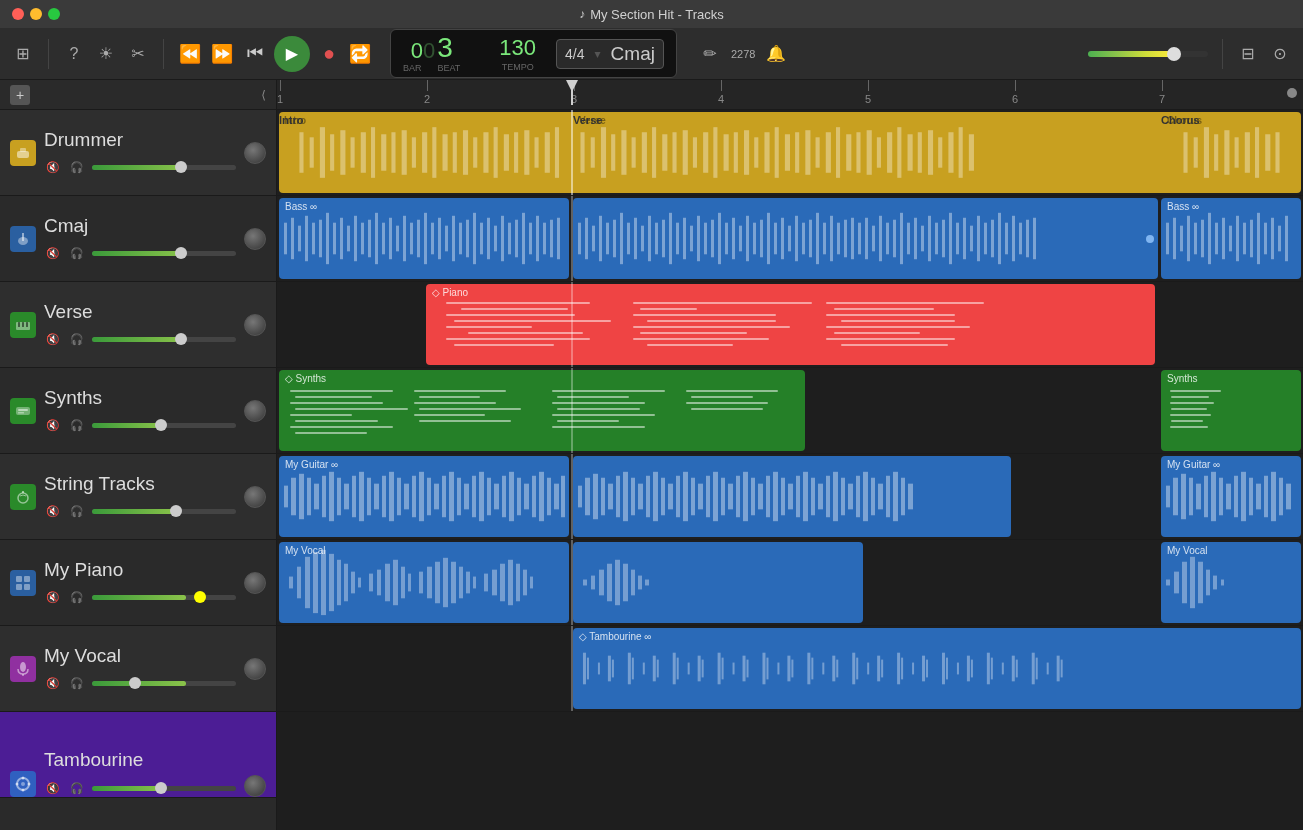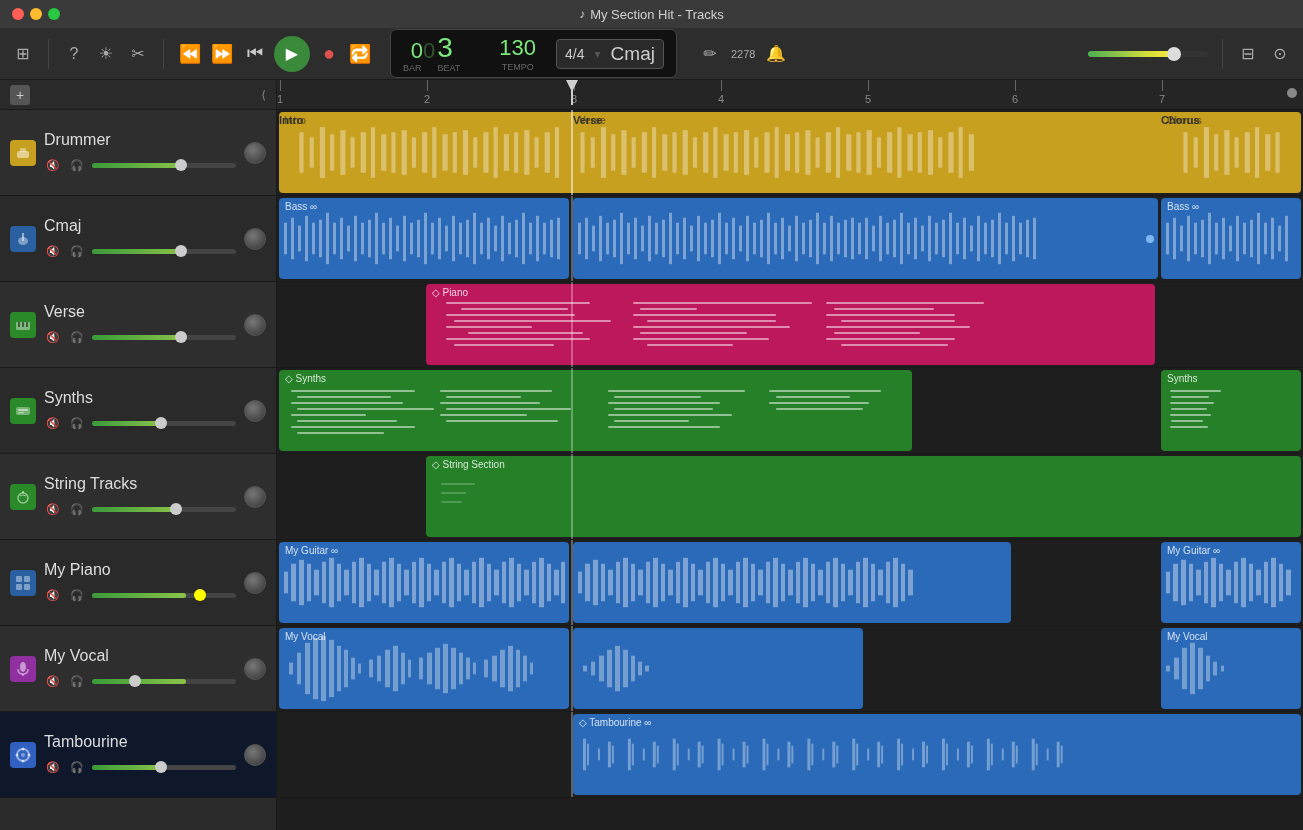--- a/index.html
+++ b/index.html
@@ -203,21 +203,21 @@
       flex-shrink: 0;
     }
     .track-icon.yellow { background: #c8a020; }
     .track-icon.blue { background: #2a5fa0; }
     .track-icon.green { background: #2a8a2a; }
     .track-icon.vocal { background: #9030a0; }
     .track-icon.tambourine { background: #3060c0; }
 
     .track-info { flex: 1; min-width: 0; }
     .track-name {
-      font-size: 16px;
+      font-size: 19px;
       color: #ddd;
       font-weight: 500;
       margin-bottom: 8px;
       white-space: nowrap;
     }
     .track-controls {
       display: flex;
       align-items: center;
       gap: 6px;
     }
@@ -337,21 +337,21 @@
     
     .clip.yellow {
       background: #c8a020;
     }
     
     .clip.blue {
       background: #2a6ab8;
     }
     
     .clip.green {
-      background: #be185d;
+      background: #ef4444;
     }
     
     .clip.green-dark {
       background: #258028;
     }
 
     .clip-label {
       position: absolute;
       top: 3px;
       left: 6px;
@@ -627,21 +627,21 @@
           <div class="track-btn">🎧</div>
           <div class="track-fader">
             <div class="track-fader-fill" style="width:65%;"></div>
             <div class="track-fader-knob" style="left:calc(30% - 6px);"></div>
           </div>
         </div>
       </div>
       <div class="track-knob"></div>
     </div>
 
-    <div class="track-item" style="background:#0f172a;">
+    <div class="track-item" style="background:#4c1d95;align-items:flex-end;">
       <div class="track-icon tambourine">
         <svg width="16" height="16" viewBox="0 0 16 16">
             <circle cx="8" cy="8" r="6" fill="none" stroke="rgba(255,255,255,0.5)" stroke-width="2"></circle>
             <circle cx="8" cy="8" r="2" fill="rgba(255,255,255,0.4)"></circle>
             <circle cx="8" cy="2" r="1.5" fill="rgba(255,255,255,0.6)"></circle>
             <circle cx="8" cy="14" r="1.5" fill="rgba(255,255,255,0.6)"></circle>
             <circle cx="2" cy="8" r="1.5" fill="rgba(255,255,255,0.6)"></circle>
             <circle cx="14" cy="8" r="1.5" fill="rgba(255,255,255,0.6)"></circle>
           </svg>
       </div>
@@ -987,21 +987,21 @@
             <div class="midi-line" style="top:65%;left:55%;width:18%;"></div>
             <div class="midi-line" style="top:75%;left:57%;width:15%;"></div>
           </div>
         </div>
 
         <div style="position:absolute;left:294px;top:0;bottom:0;width:2px;background:rgba(255,255,255,0.3);z-index:10;"></div>
       </div>
 
       <div class="track-row">
 
-        <div class="clip green-dark" style="left:2px;width:633px;">
+        <div class="clip green-dark" style="left:2px;width:526px;">
           <span class="clip-label">◇ Synths</span>
           <div class="midi-lines">
             <div class="midi-line" style="top:8%;left:1%;width:20%;"></div>
             <div class="midi-line" style="top:18%;left:2%;width:15%;"></div>
             <div class="midi-line" style="top:28%;left:1%;width:18%;"></div>
             <div class="midi-line" style="top:38%;left:2%;width:22%;"></div>
             <div class="midi-line" style="top:48%;left:1%;width:12%;"></div>
             <div class="midi-line" style="top:58%;left:2%;width:16%;"></div>
             <div class="midi-line" style="top:68%;left:1%;width:20%;"></div>
             <div class="midi-line" style="top:78%;left:2%;width:14%;"></div>
@@ -1037,36 +1037,20 @@
             <div class="midi-line" style="top:38%;left:3%;width:28%;"></div>
             <div class="midi-line" style="top:48%;left:2%;width:32%;"></div>
             <div class="midi-line" style="top:58%;left:3%;width:25%;"></div>
             <div class="midi-line" style="top:68%;left:2%;width:30%;"></div>
           </div>
         </div>
 
         <div style="position:absolute;left:294px;top:0;bottom:0;width:2px;background:rgba(255,255,255,0.3);z-index:10;"></div>
       </div>
 
-      <div class="track-row">
-
-        <div class="clip green-dark" style="left:149px;width:440px;">
-          <span class="clip-label">◇ String Section</span>
-          <div class="midi-lines">
-            <div class="midi-line" style="top:20%;left:2%;width:8%;opacity:0.4;"></div>
-            <div class="midi-line" style="top:35%;left:2%;width:6%;opacity:0.4;"></div>
-            <div class="midi-line" style="top:50%;left:2%;width:5%;opacity:0.4;"></div>
-          </div>
-        </div>
-
-        <div class="clip green-dark" style="left:296px;right:2px;">
-        </div>
-
-        <div style="position:absolute;left:294px;top:0;bottom:0;width:2px;background:rgba(255,255,255,0.3);z-index:10;"></div>
-      </div>
 
       <div class="track-row">
 
         <div class="clip blue" style="left:2px;width:290px;">
           <span class="clip-label">My Guitar ∞</span>
           <svg class="waveform" viewBox="0 0 290 82" preserveAspectRatio="none">
             <g fill="rgba(255,255,255,0.55)">
               <rect x="5" y="30" width="4" height="22"></rect>
                 <rect x="12" y="22" width="5" height="38"></rect>
                 <rect x="20" y="18" width="5" height="46"></rect>

